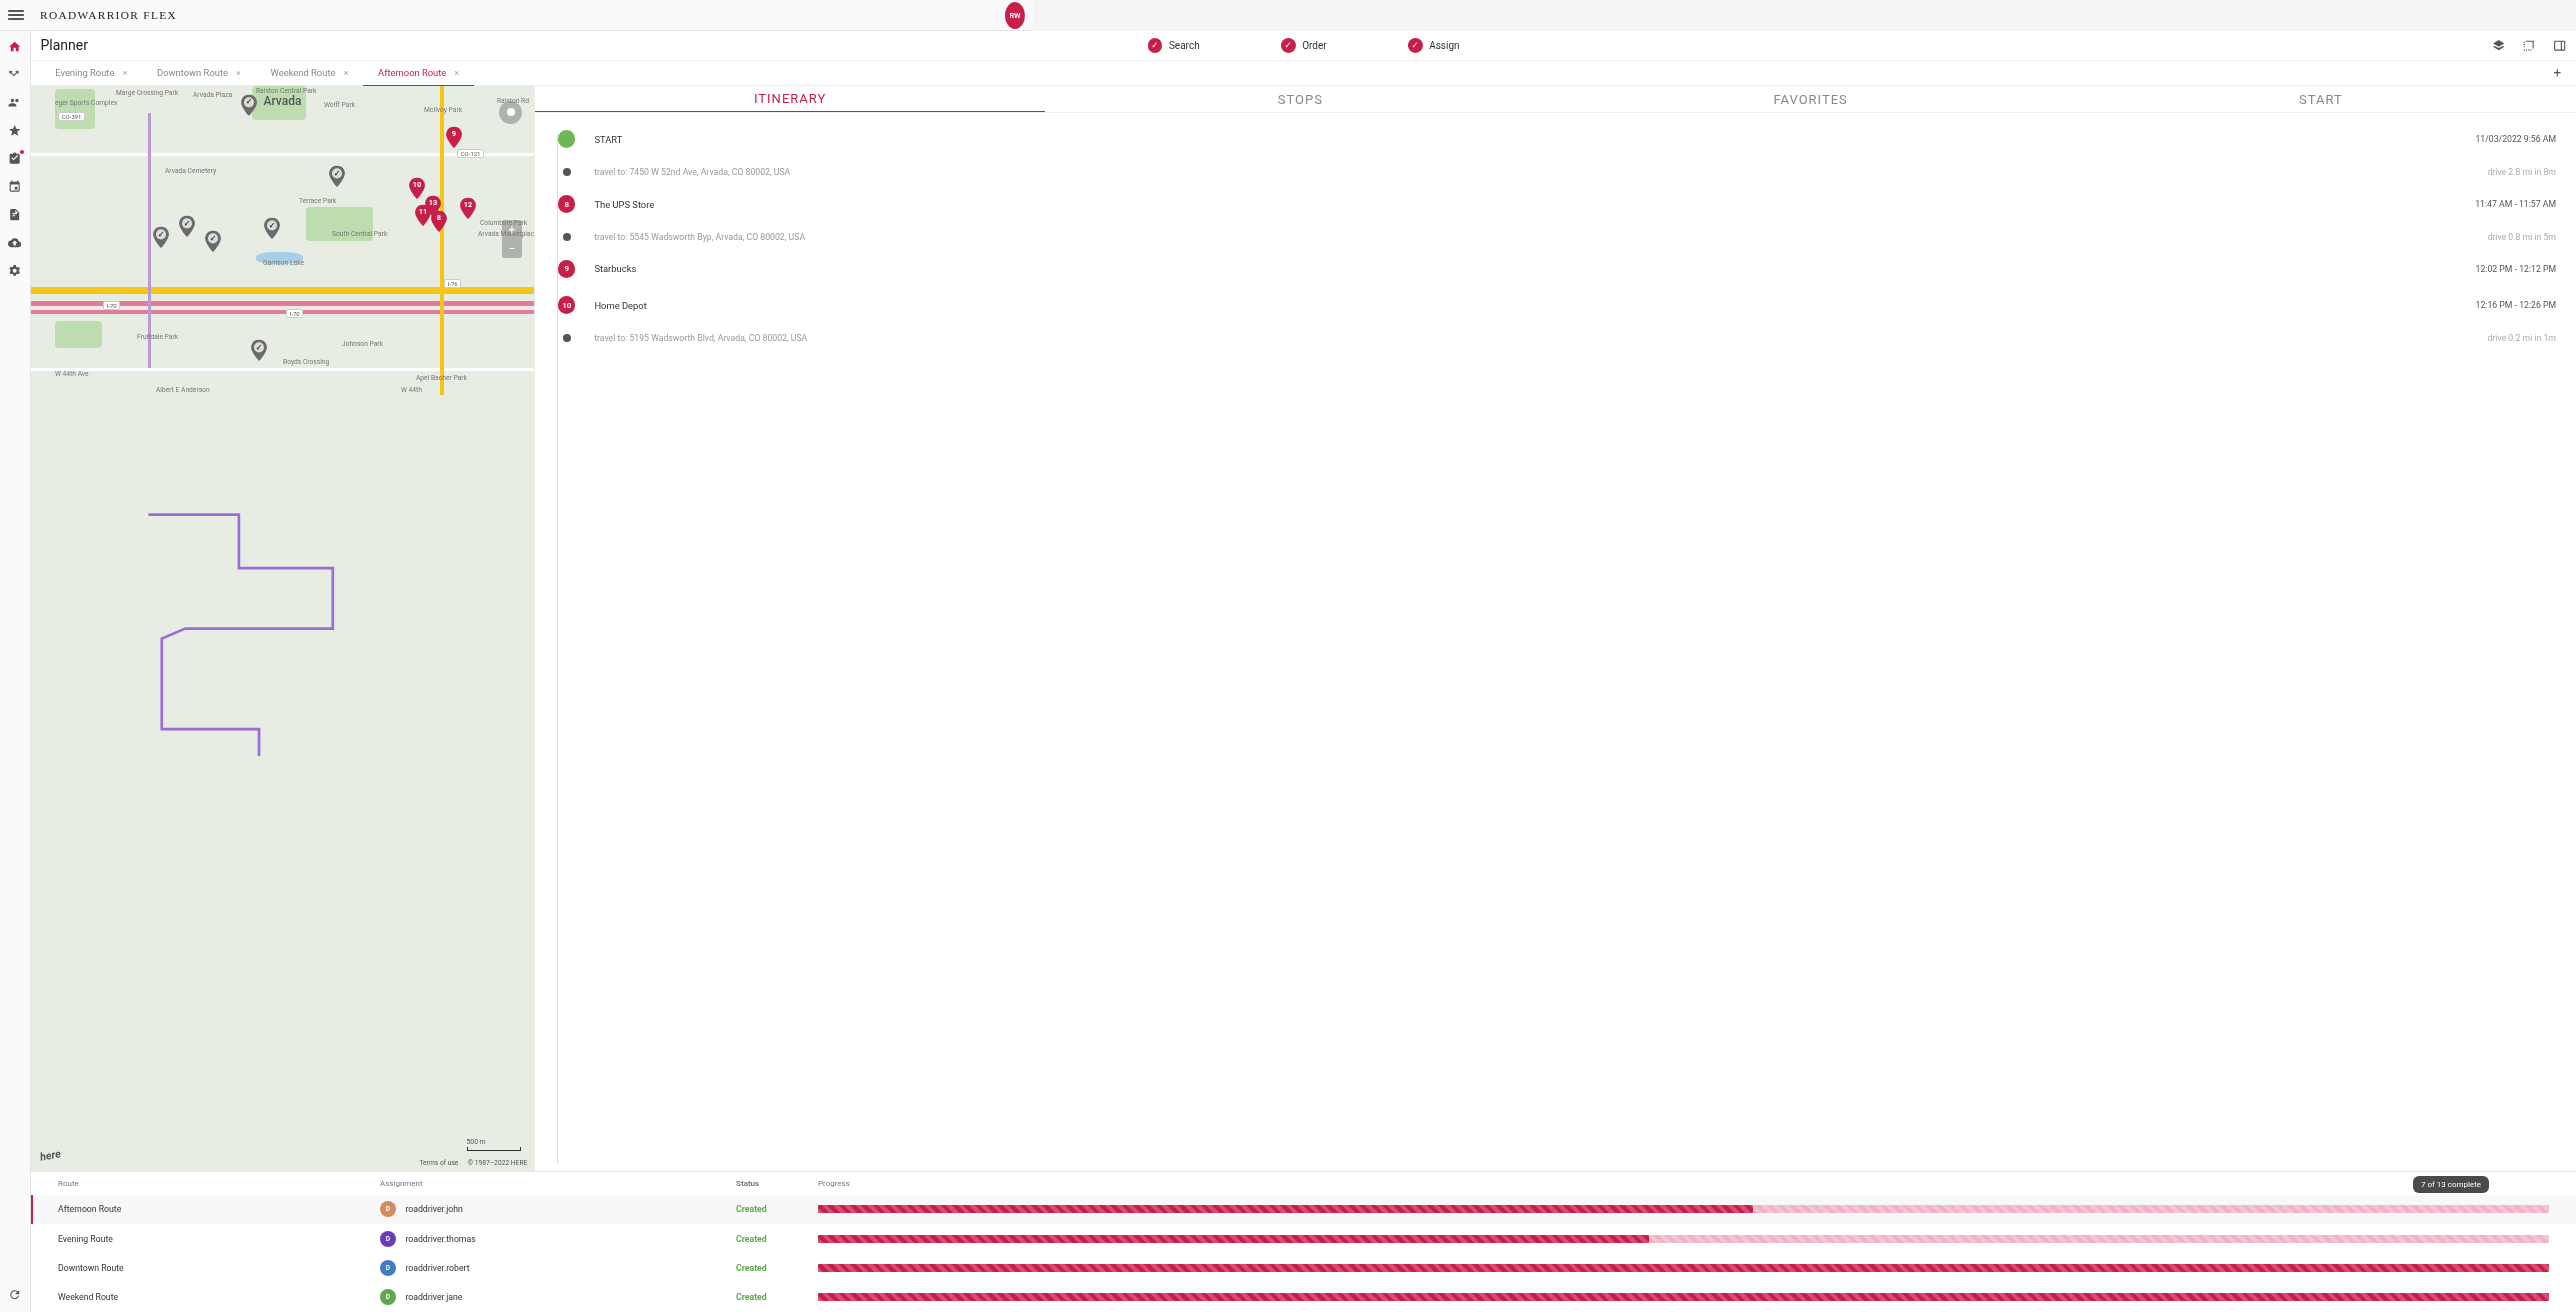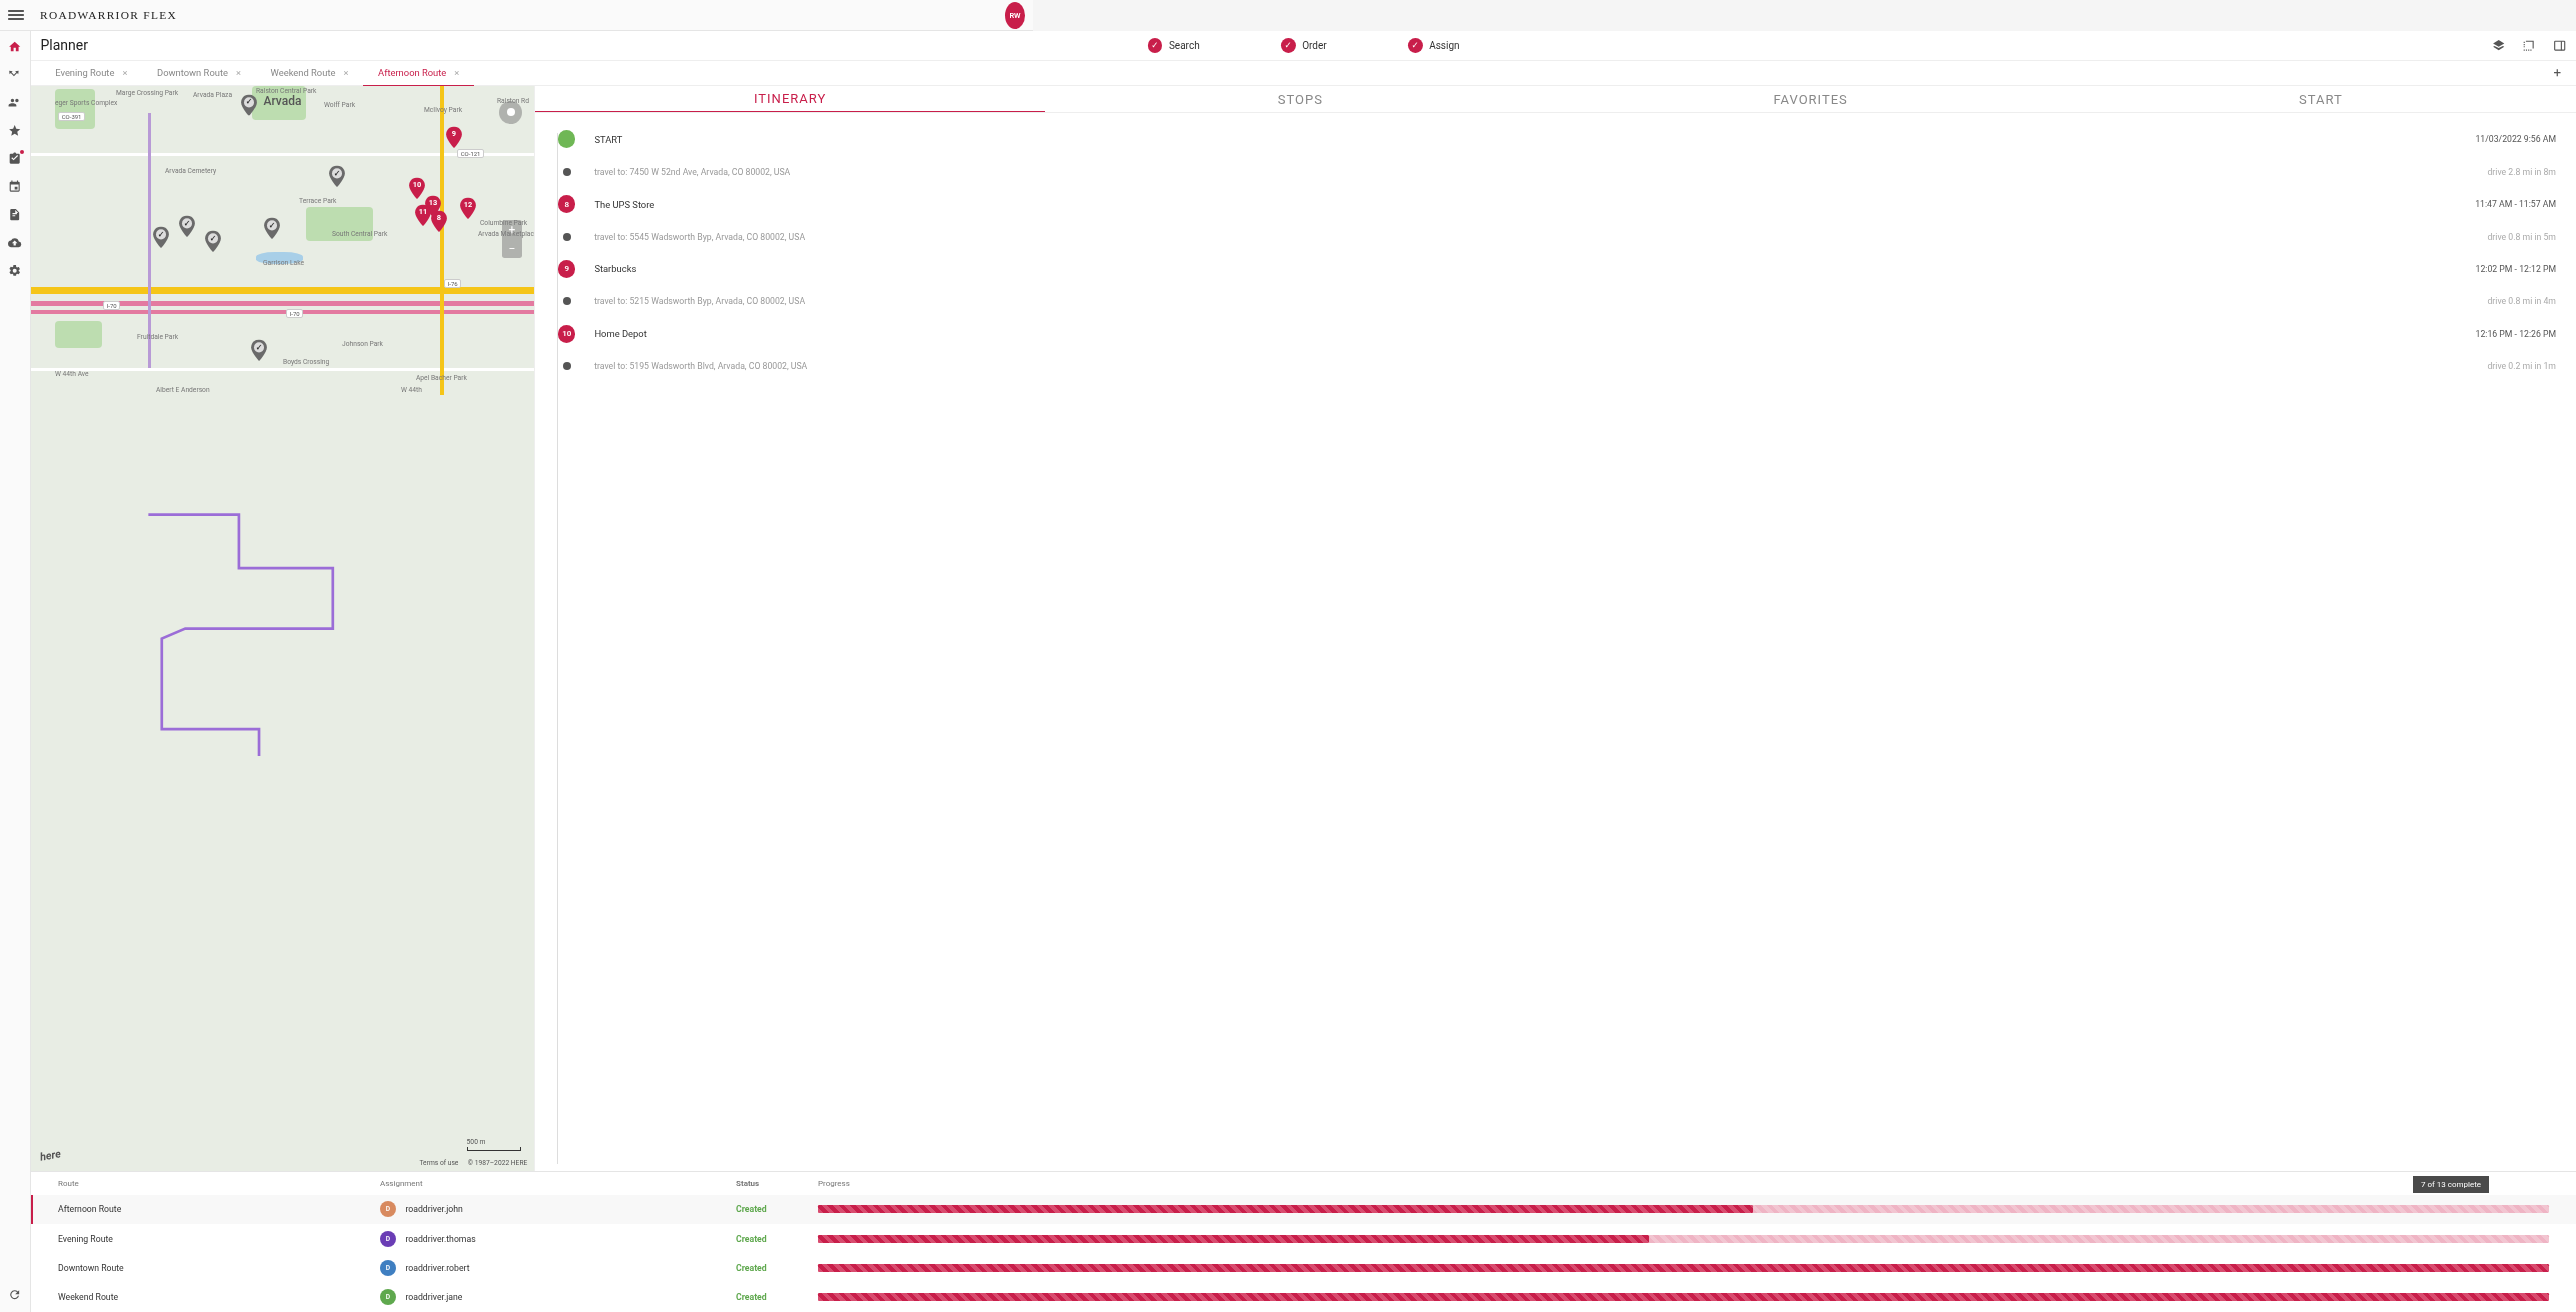--- a/index.html
+++ b/index.html
@@ -79,21 +79,21 @@
 .itin-right.sub { color: #aaa; }
 .itin-line { position: absolute; left: 22px; top: 20px; bottom: 6.7px; width: 0.7px; background: #ddd; }
 
 
 .btable { border-top: 0.7px solid #e5e5e5; background: #fff; }
 .bt-header { display: flex; padding: 6.7px 27px; font-size: 8px; color: #777; position: relative; }
 .bt-col-route { width: 322px; }
 .bt-col-assign { width: 356px; }
 .bt-col-status { width: 82px; font-weight: bold; }
 .bt-col-progress { flex: 1; }
-.tooltip { position: absolute; right: 87px; top: 4px; background: #4a4a4a; color: #fff; font-size: 8px; padding: 4px 8px; border-radius: 0; }
+.tooltip { position: absolute; right: 87px; top: 4px; background: #4a4a4a; color: #fff; font-size: 8px; padding: 4px 8px; border-radius: 6px; }
 .bt-row { display: flex; align-items: center; padding: 6.7px 27px; font-size: 8.7px; cursor: pointer; }
 .bt-row.selected { background: #f8f8f8; border-left: 2px solid #c81e4a; padding-left: 25px; }
 .driver-badge { width: 16px; height: 16px; border-radius: 50%; color: #fff; font-size: 6.7px; font-weight: 600; display: flex; align-items: center; justify-content: center; margin-right: 9.4px; }
 .status-created { color: #5fa84e; }
 .progress-bar { height: 8px; background: repeating-linear-gradient(45deg,#f2c5d1,#f2c5d1 4px,#efb4c4 4px,#efb4c4 8px); position: relative; border-radius: 1.3px; }
 .progress-fill { position: absolute; left: 0; top: 0; bottom: 0; background: repeating-linear-gradient(45deg,#d84c6f,#d84c6f 4px,#c81e4a 4px,#c81e4a 8px); border-radius: 1.3px; }
 
 svg { display: block; }
 </style>
 </head>
@@ -407,25 +407,20 @@
               <div class="itin-node node-travel"></div>
               <div class="itin-sub">travel to: 5545 Wadsworth Byp, Arvada, CO 80002, USA</div>
               <div class="itin-right sub">drive 0.8 mi in 5m</div>
             </div>
             <div class="itin-row">
               <div class="itin-node node-stop">9</div>
               <div class="itin-title">Starbucks</div>
               <div class="itin-right">12:02 PM - 12:12 PM</div>
             </div>
             <div class="itin-row">
-              <div class="itin-node node-travel"></div>
-              <div class="itin-sub">travel to: 5215 Wadsworth Byp, Arvada, CO 80002, USA</div>
-              <div class="itin-right sub">drive 0.8 mi in 4m</div>
-            </div>
-            <div class="itin-row">
               <div class="itin-node node-stop">10</div>
               <div class="itin-title">Home Depot</div>
               <div class="itin-right">12:16 PM - 12:26 PM</div>
             </div>
             <div class="itin-row">
               <div class="itin-node node-travel"></div>
               <div class="itin-sub">travel to: 5195 Wadsworth Blvd, Arvada, CO 80002, USA</div>
               <div class="itin-right sub">drive 0.2 mi in 1m</div>
             </div>
           </div>

